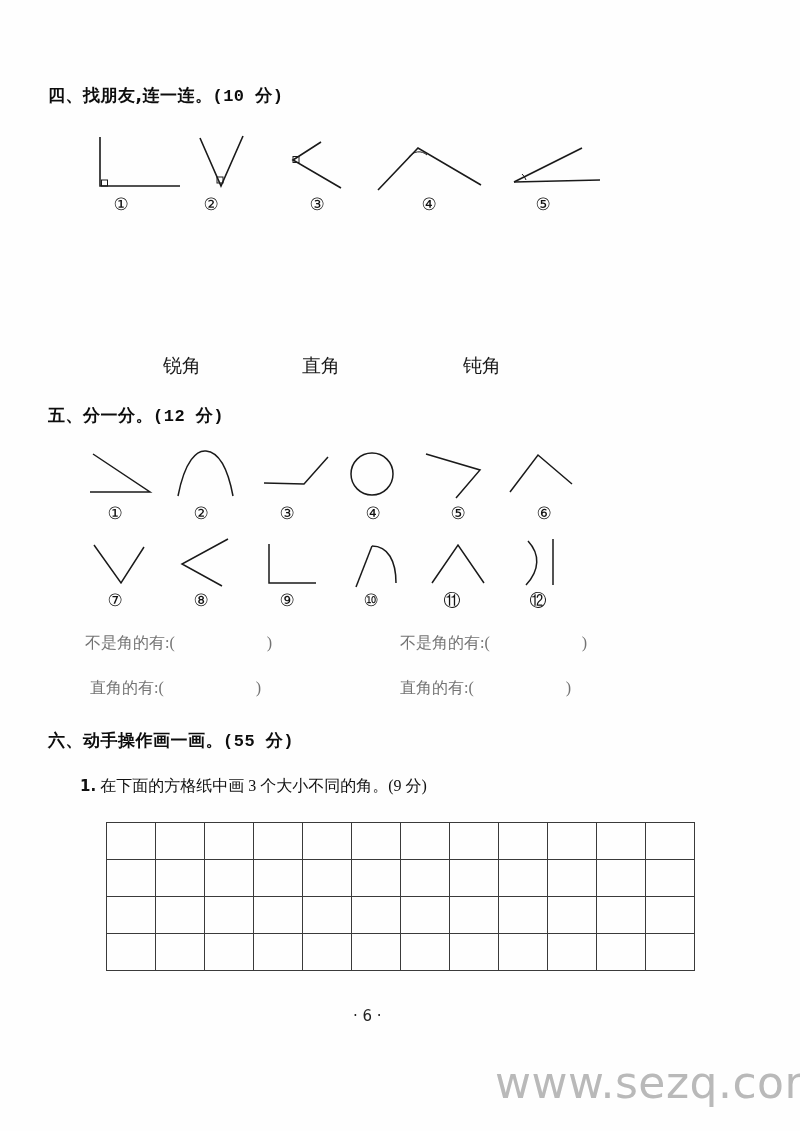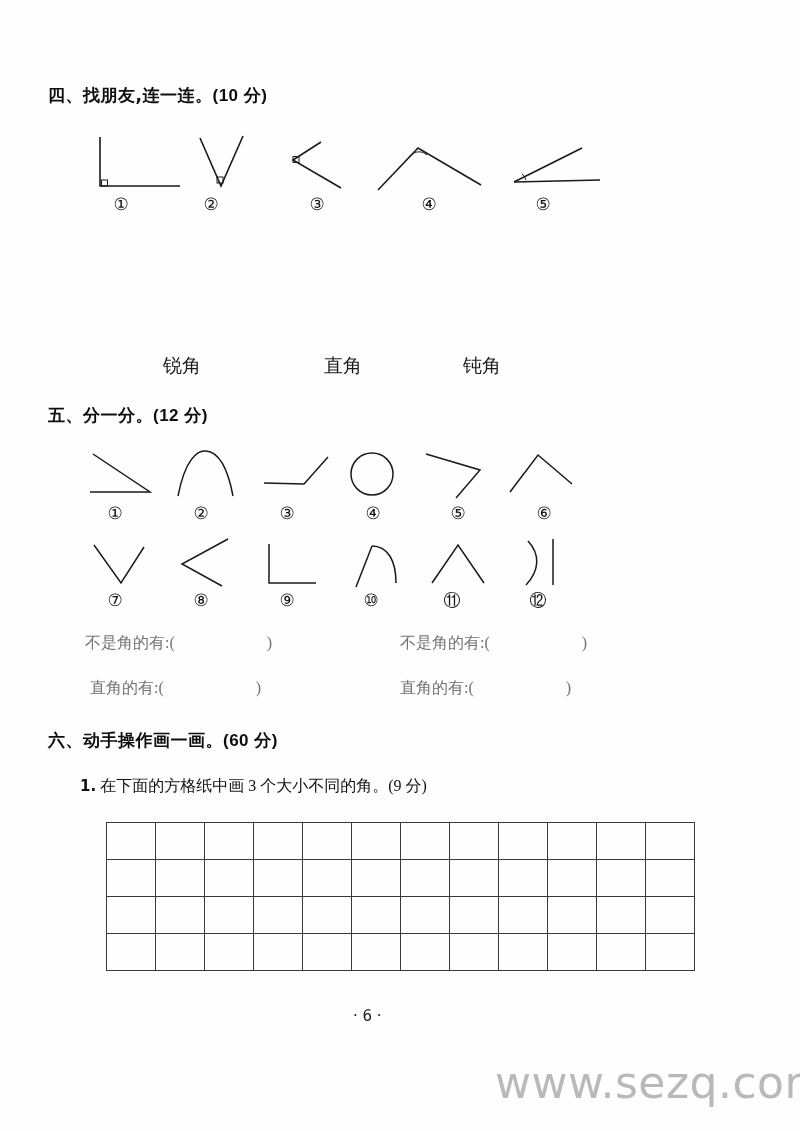--- a/index.html
+++ b/index.html
@@ -25,21 +25,21 @@
   .sec-head {
     position: absolute;
     font-family: "DejaVu Sans", "Liberation Sans", sans-serif;
     font-weight: bold;
     font-size: 17px;
     letter-spacing: 0.5px;
     color: #0d0d0d;
     white-space: nowrap;
   }
   .sec-head .pts {
-    font-family: Liberation Sans, sans-serif;
+    font-family: Liberation Mono, monospace;
     font-weight: bold;
   }
 
   .q-head {
     position: absolute;
     font-size: 16px;
     white-space: nowrap;
     color: #111;
   }
   .q-head .qnum {
@@ -155,21 +155,21 @@
     </svg>
   </div>
 
   <div class="circ-num" style="left:106px; top:196px; width:30px;">①</div>
   <div class="circ-num" style="left:196px; top:196px; width:30px;">②</div>
   <div class="circ-num" style="left:302px; top:196px; width:30px;">③</div>
   <div class="circ-num" style="left:414px; top:196px; width:30px;">④</div>
   <div class="circ-num" style="left:528px; top:196px; width:30px;">⑤</div>
 
   <div class="cat-label" style="left:163px; top:353px;">锐角</div>
-  <div class="cat-label" style="left:324px; top:353px;">直角</div>
+  <div class="cat-label" style="left:302px; top:353px;">直角</div>
   <div class="cat-label" style="left:463px; top:353px;">钝角</div>
 
   <div class="sec-head" style="left:48px; top:404px;">
     <span>五、分一分。</span><span class="pts">(12 分)</span>
   </div>
 
   <div class="fig" style="left:88px; top:452px;">
     <svg width="72" height="44" viewBox="0 0 72 44">
       <path d="M5 2 L62 40 L2 40" fill="none" stroke="#1a1a1a" stroke-width="1.5"></path>
     </svg>
@@ -254,21 +254,21 @@
     <span>不是角的有:(</span><span class="gap"></span><span>)</span>
   </div>
   <div class="blank-line" style="left:90px; top:678px;">
     <span>直角的有:(</span><span class="gap"></span><span>)</span>
   </div>
   <div class="blank-line" style="left:400px; top:678px;">
     <span>直角的有:(</span><span class="gap"></span><span>)</span>
   </div>
 
   <div class="sec-head" style="left:48px; top:729px;">
-    <span>六、动手操作画一画。</span><span class="pts">(60 分)</span>
+    <span>六、动手操作画一画。</span><span class="pts">(55 分)</span>
   </div>
 
   <div class="q-head" style="left:80px; top:776px;">
     <span class="qnum">1.</span>
     <span>在下面的方格纸中画 3 个大小不同的角。</span><span>(9 分)</span>
   </div>
 
   <div class="grid-wrap" style="left:106px; top:822px;">
     <table class="grid-table">
       <tbody>

